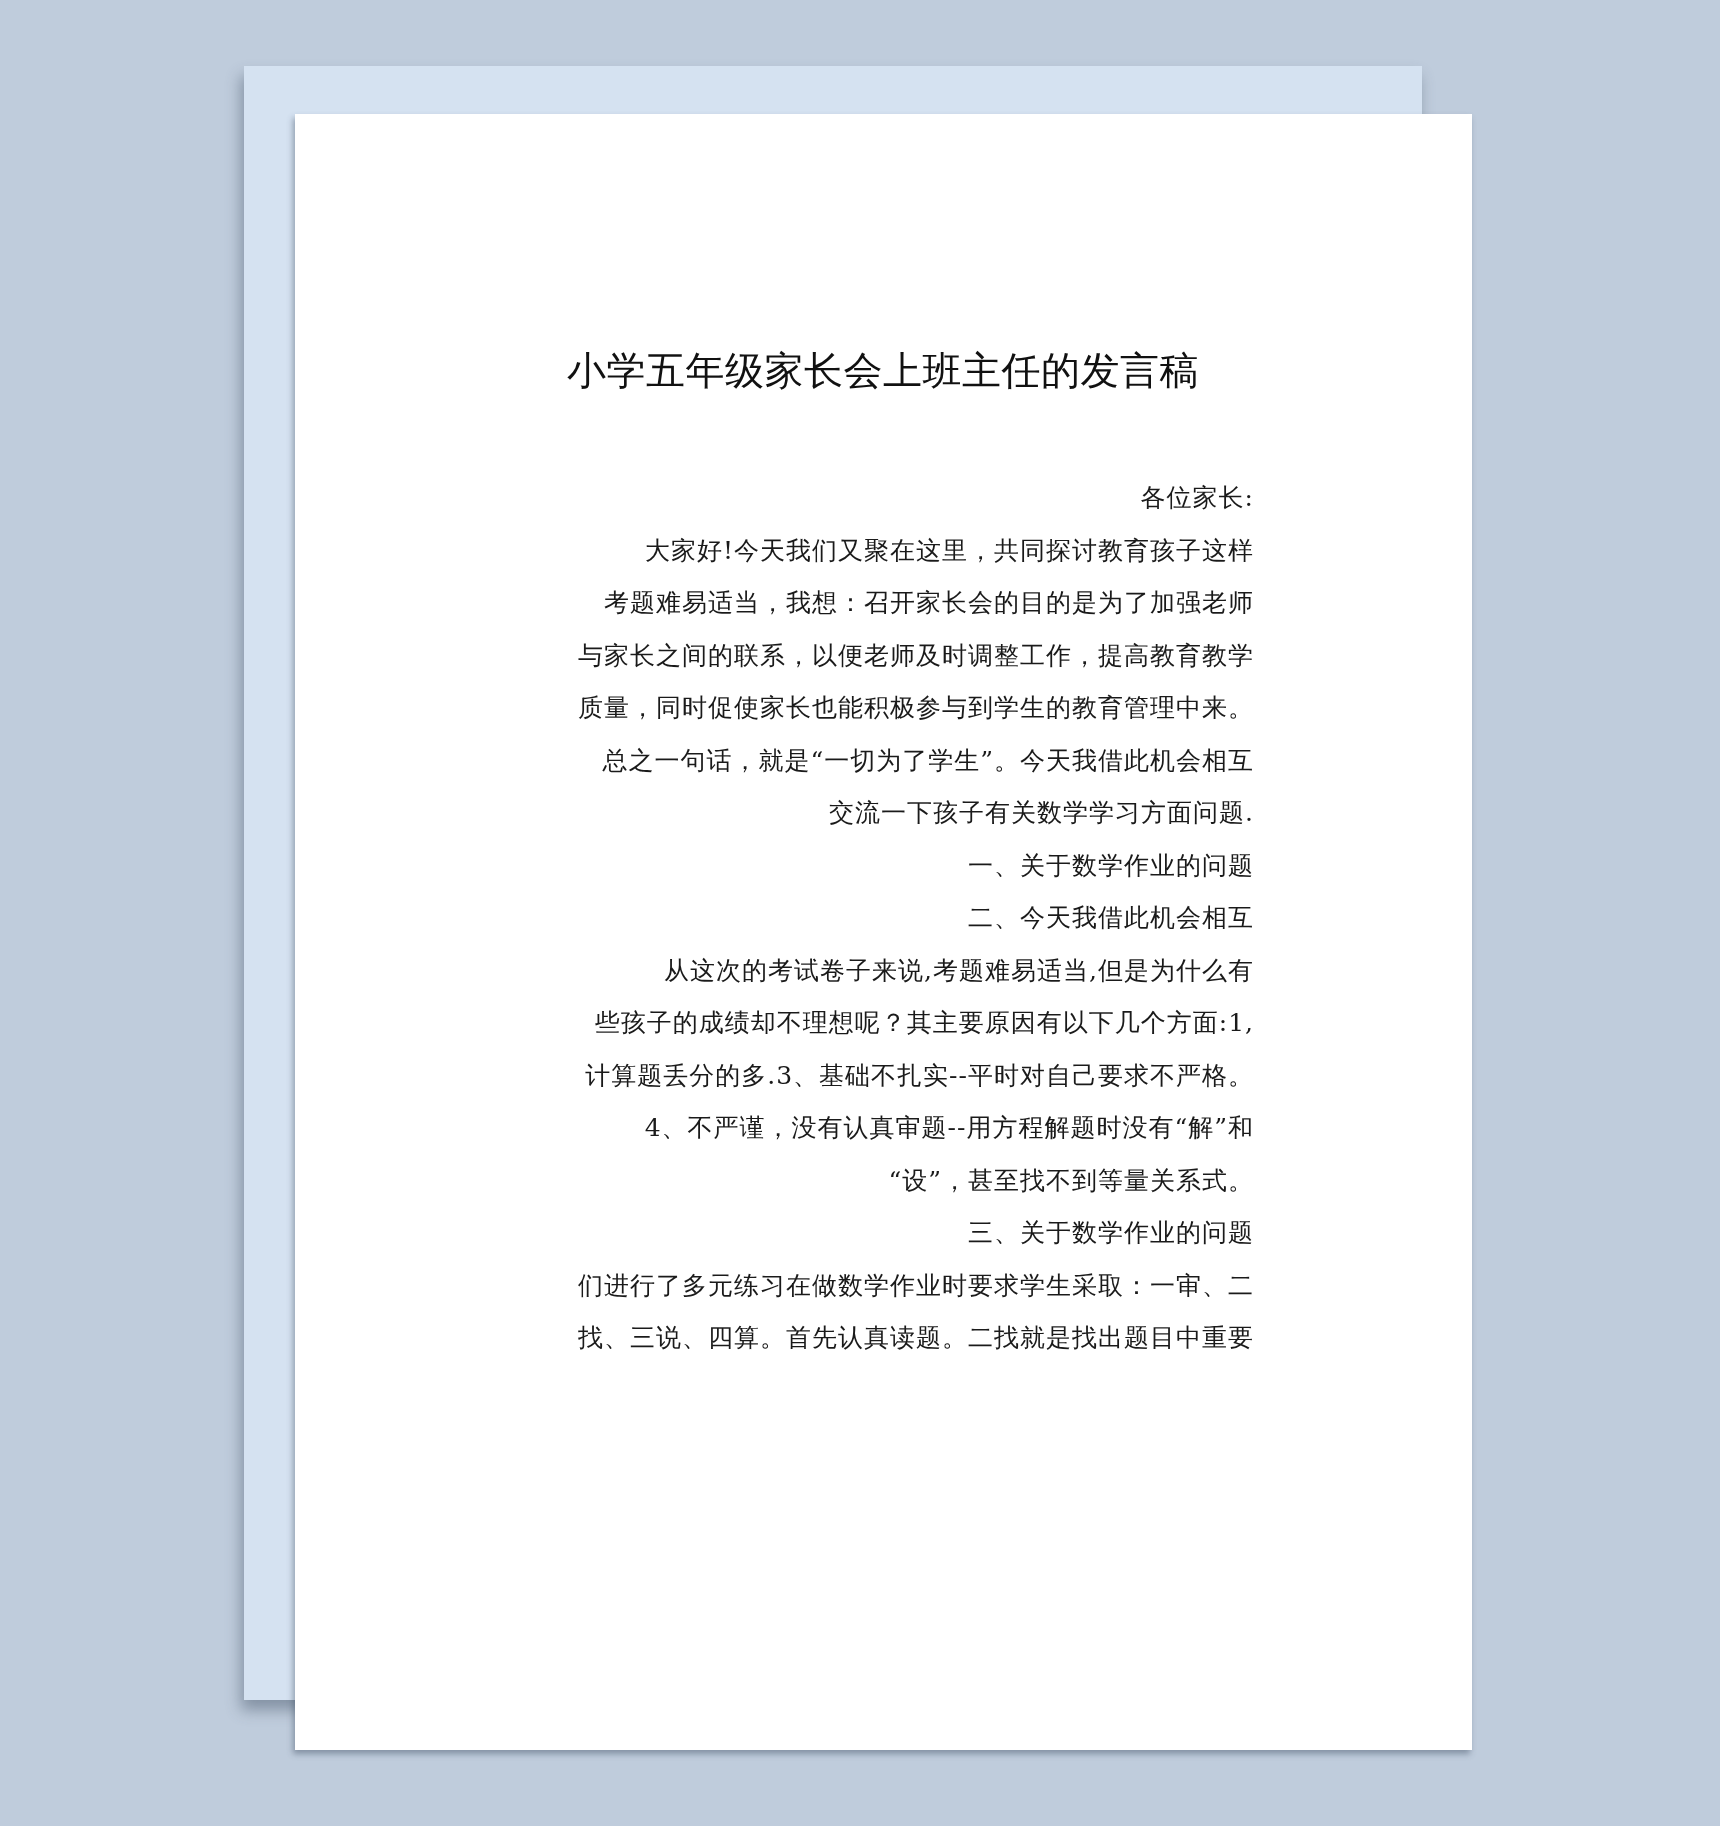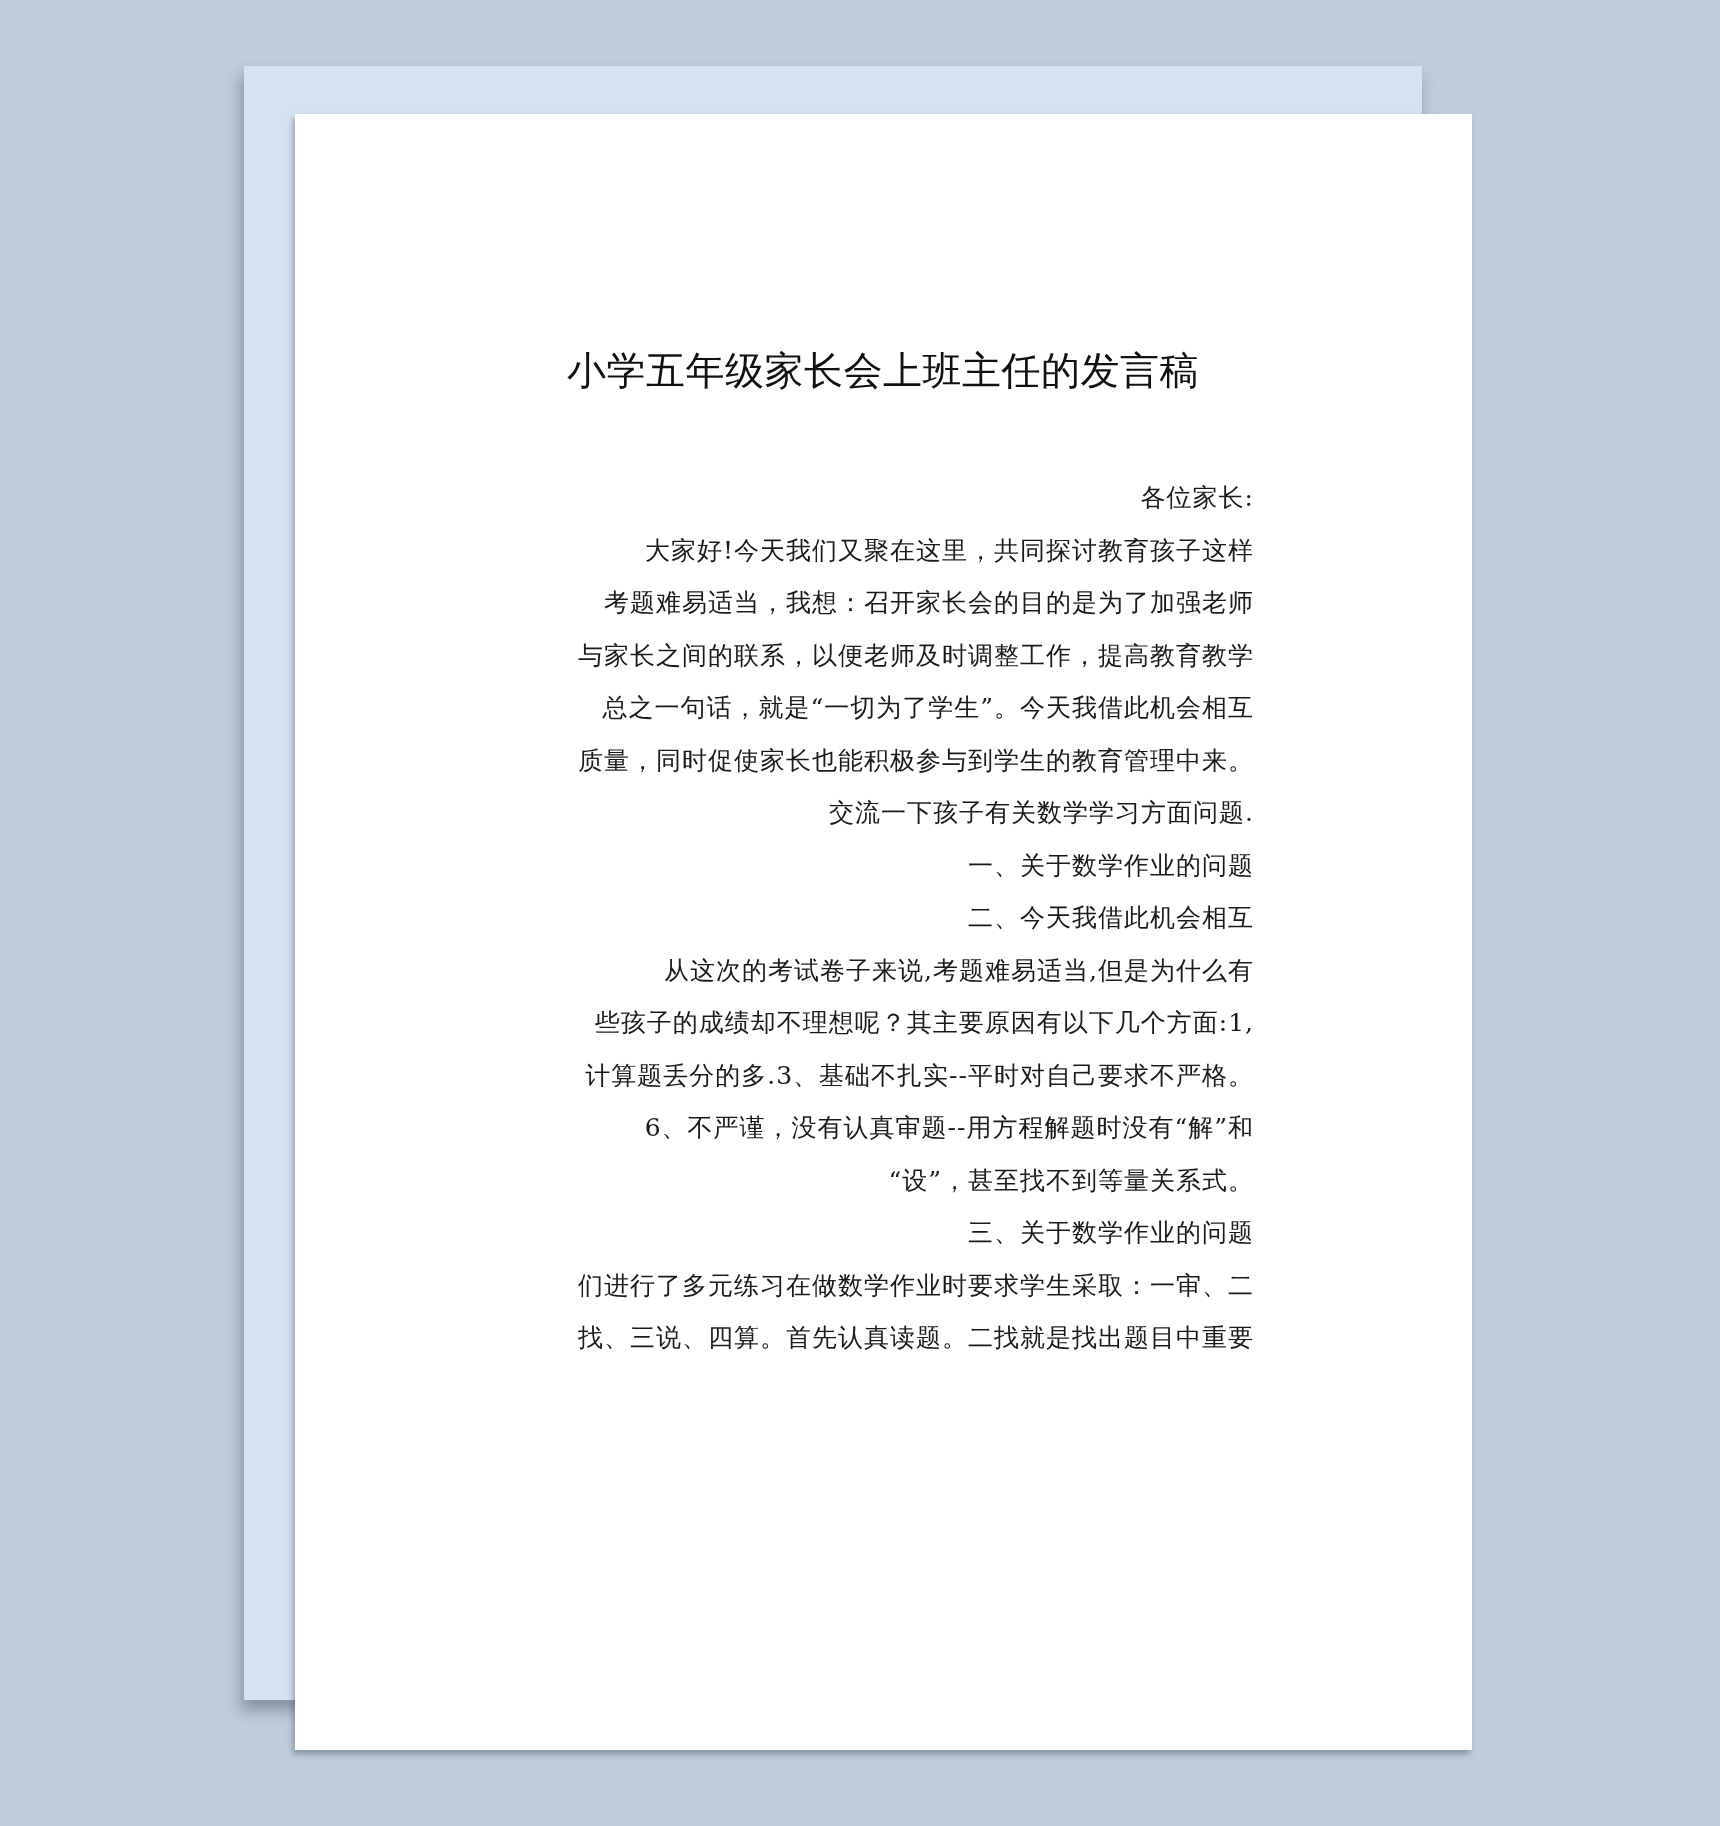--- a/index.html
+++ b/index.html
@@ -44,26 +44,26 @@
 <div class="back-sheet"></div>
 <div class="front-sheet"></div>
 
 <div class="title">小学五年级家长会上班主任的发言稿</div>
 
 <div class="body-text">
   <div class="line indent">各位家长:</div>
   <div class="line indent">大家好!今天我们又聚在这里，共同探讨教育孩子这样</div>
   <div class="line">考题难易适当，我想：召开家长会的目的是为了加强老师</div>
   <div class="line">与家长之间的联系，以便老师及时调整工作，提高教育教学</div>
+  <div class="line">质量，同时促使家长也能积极参与到学生的教育管理中来。</div>
   <div class="line">总之一句话，就是“一切为了学生”。今天我借此机会相互</div>
-  <div class="line">质量，同时促使家长也能积极参与到学生的教育管理中来。</div>
   <div class="line">交流一下孩子有关数学学习方面问题.</div>
   <div class="line indent">一、关于数学作业的问题</div>
   <div class="line indent">二、今天我借此机会相互</div>
   <div class="line indent">从这次的考试卷子来说,考题难易适当,但是为什么有</div>
   <div class="line">些孩子的成绩却不理想呢？其主要原因有以下几个方面:1,</div>
   <div class="line">计算题丢分的多.3、基础不扎实--平时对自己要求不严格。</div>
-  <div class="line">6、不严谨，没有认真审题--用方程解题时没有“解”和</div>
+  <div class="line">4、不严谨，没有认真审题--用方程解题时没有“解”和</div>
   <div class="line">“设”，甚至找不到等量关系式。</div>
   <div class="line indent">三、关于数学作业的问题</div>
   <div class="line">们进行了多元练习在做数学作业时要求学生采取：一审、二</div>
   <div class="line">找、三说、四算。首先认真读题。二找就是找出题目中重要</div>
 </div>
 
 </body></html>

